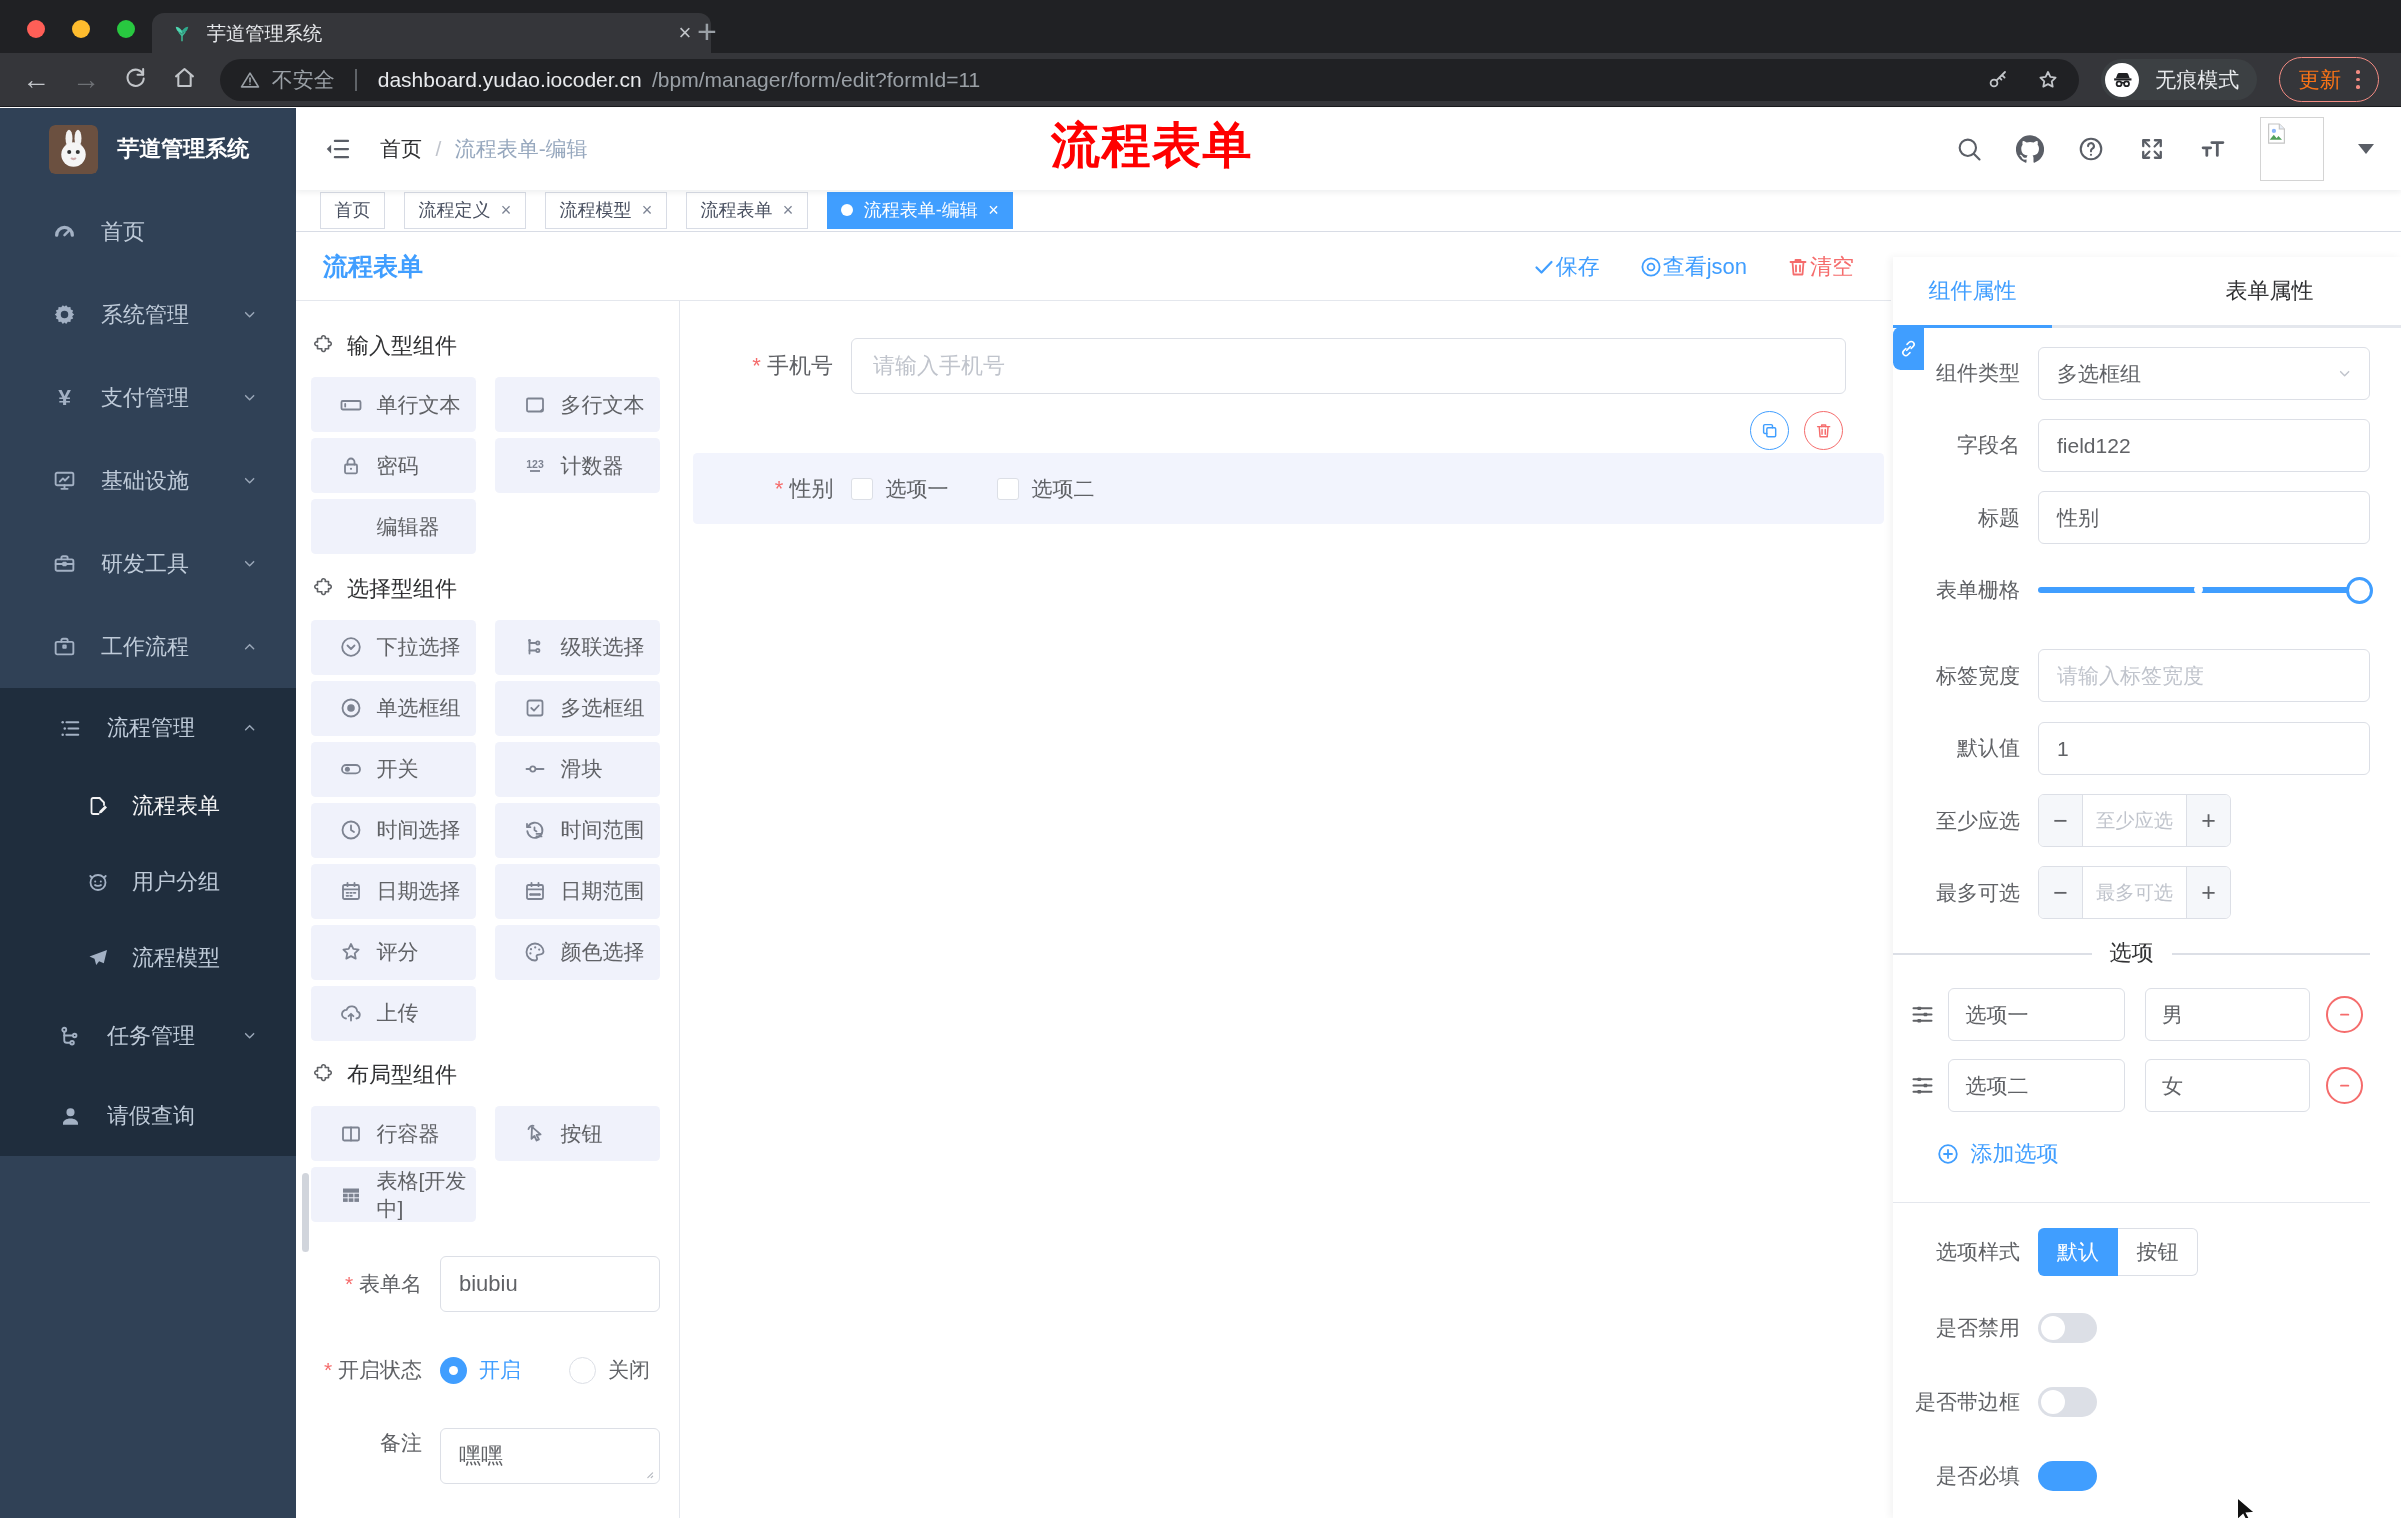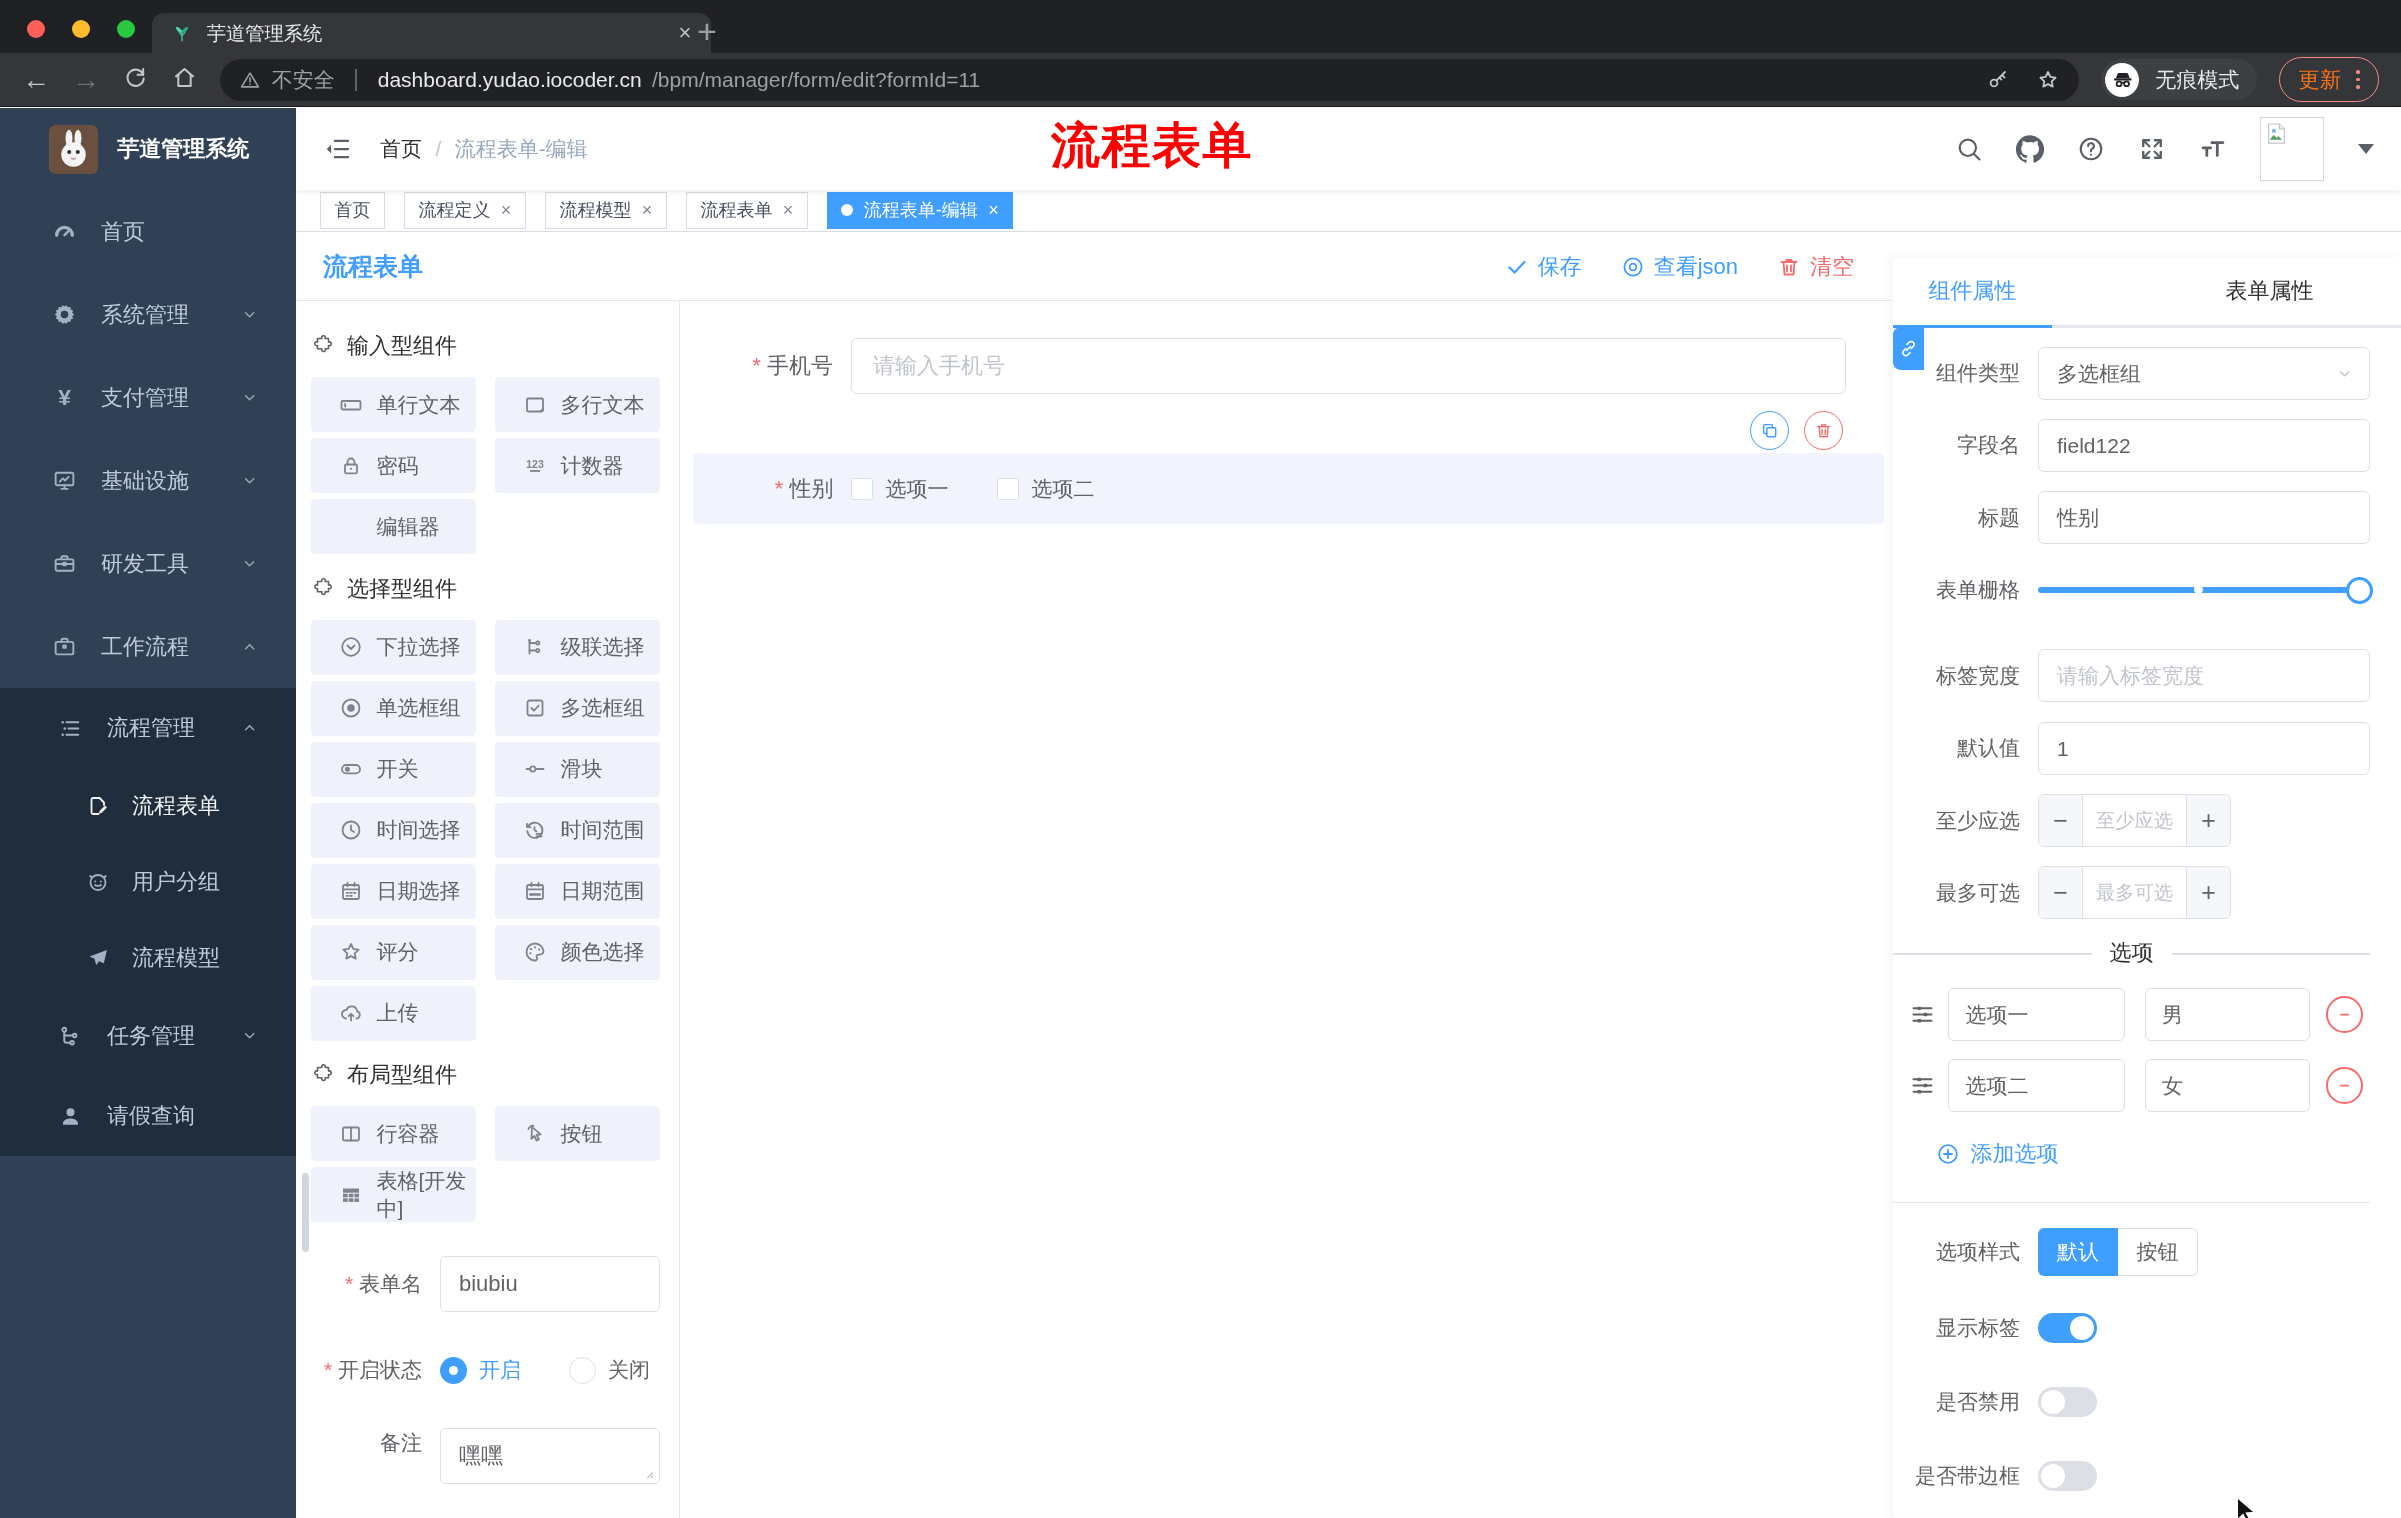--- a/index.html
+++ b/index.html
@@ -77,21 +77,21 @@
   .tag .x{font-size:18px;color:#7d8494;}
   .tag.active{background:#409EFF;border-color:#409EFF;color:#fff;}
   .tag.active .x{color:#fff;}
   .tag .dot{width:12px;height:12px;border-radius:50%;background:#fff;}
 
   
   #ws-header{position:absolute;left:296px;top:233px;width:1595px;height:68px;background:#fff;
     border-bottom:1.5px solid #e4e7ed;display:flex;align-items:center;padding:0 37px 0 27px;box-sizing:border-box;}
   #panel-title{color:#409EFF;font-size:25px;font-weight:bold;}
   #toolbar{margin-left:auto;display:flex;gap:39px;font-size:22px;align-items:center;}
-  .tbtn{display:flex;align-items:center;gap:9px;cursor:pointer;}
+  .tbtn{display:flex;align-items:center;cursor:pointer;}
   .tbtn .icon{width:24px;height:24px;}
   .tbtn.blue{color:#409EFF;} .tbtn.red{color:#F56C6C;}
 
   
   #left-panel{position:absolute;left:296px;top:301px;width:383px;bottom:0;background:#fff;
     border-right:1.5px solid #e4e7ed;box-sizing:content-box;padding:0;overflow:hidden;}
   #lp-inner{padding:30px 19.3px 0 15px;}
   .sec-h{display:flex;align-items:center;gap:12px;color:#303133;font-size:22px;margin:19.3px 0 16.3px;}
   .sec-h:first-child{margin-top:0;}
   .sec-h .icon{width:24px;height:24px;color:#606266;}
@@ -1026,26 +1026,20 @@
         <span class="rlbl">选项样式</span>
         <span class="ctrl">
             <span class="btn-group">
           <span class="bg-btn bg-on">默认</span>
           <span class="bg-btn bg-off">按钮</span>
         </span>
           </span>
       </div>
       <div id="sw-rows" style="margin-top:31px">
           <div class="sw-row">
-            <span class="rlbl">显示标签</span>
-            <span class="switch on">
-              <span class="knob"></span>
-            </span>
-          </div>
-          <div class="sw-row">
             <span class="rlbl">是否禁用</span>
             <span class="switch off">
               <span class="knob"></span>
             </span>
           </div>
           <div class="sw-row">
             <span class="rlbl">是否带边框</span>
             <span class="switch off">
               <span class="knob"></span>
             </span>

